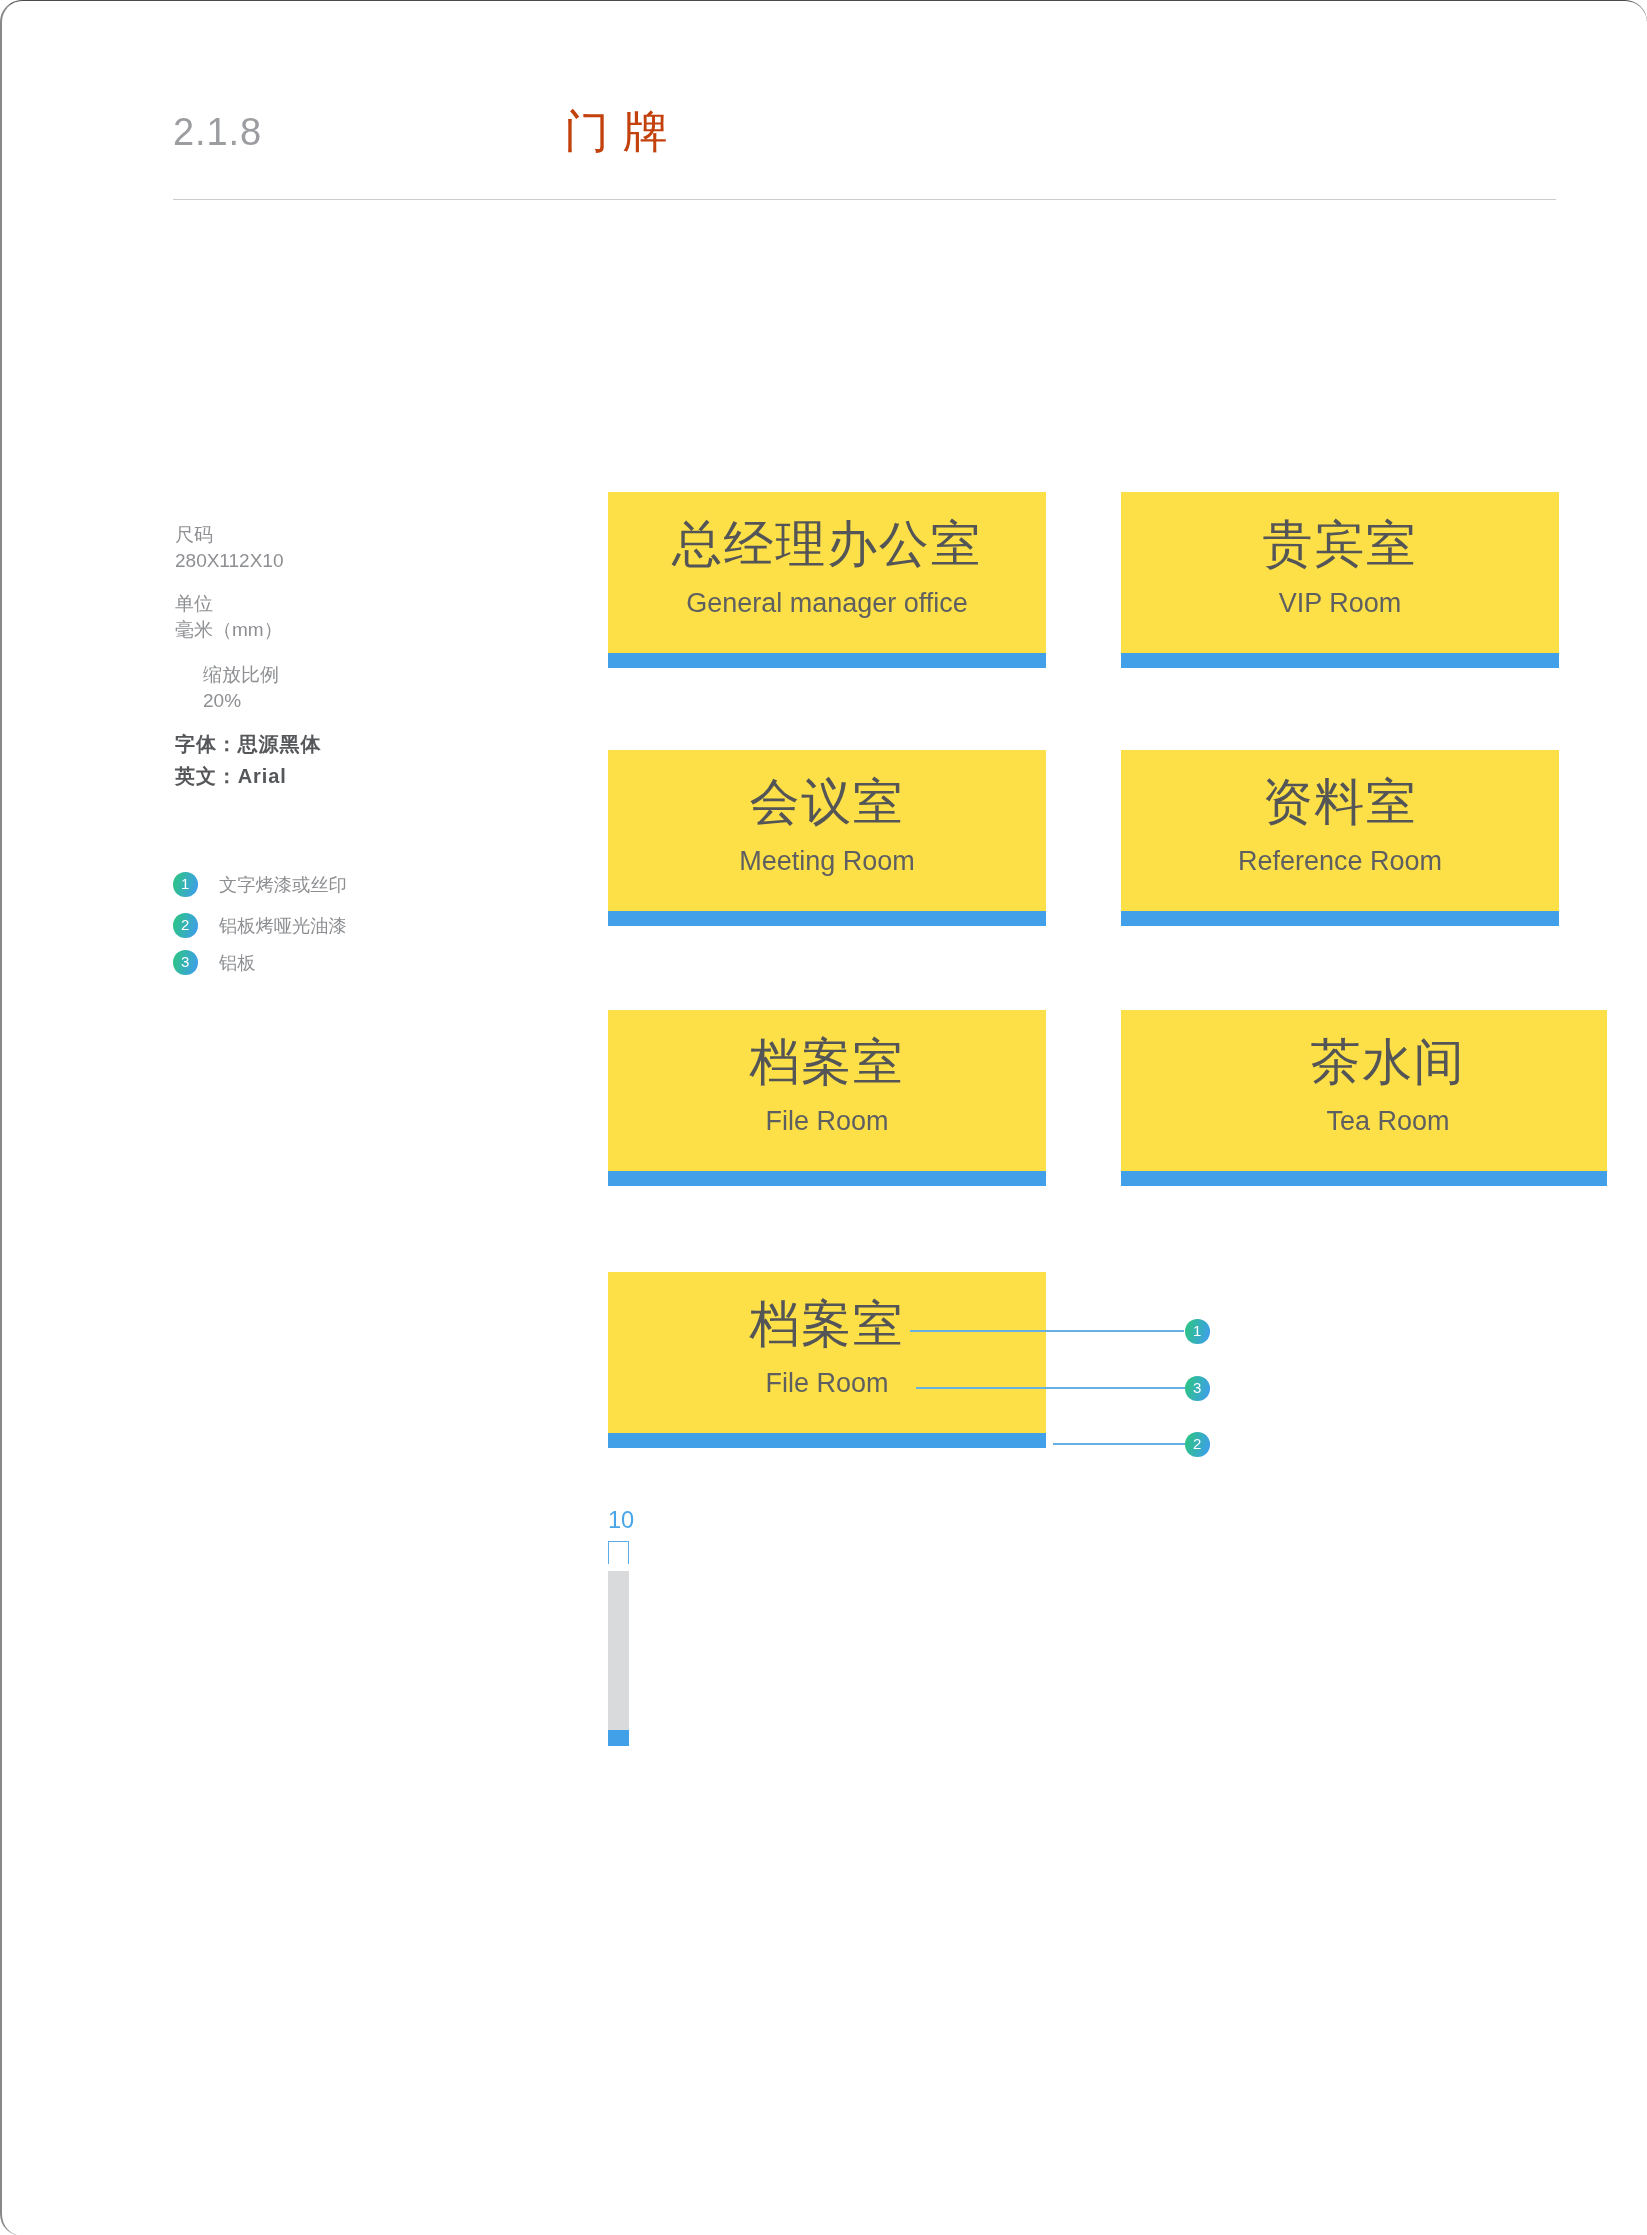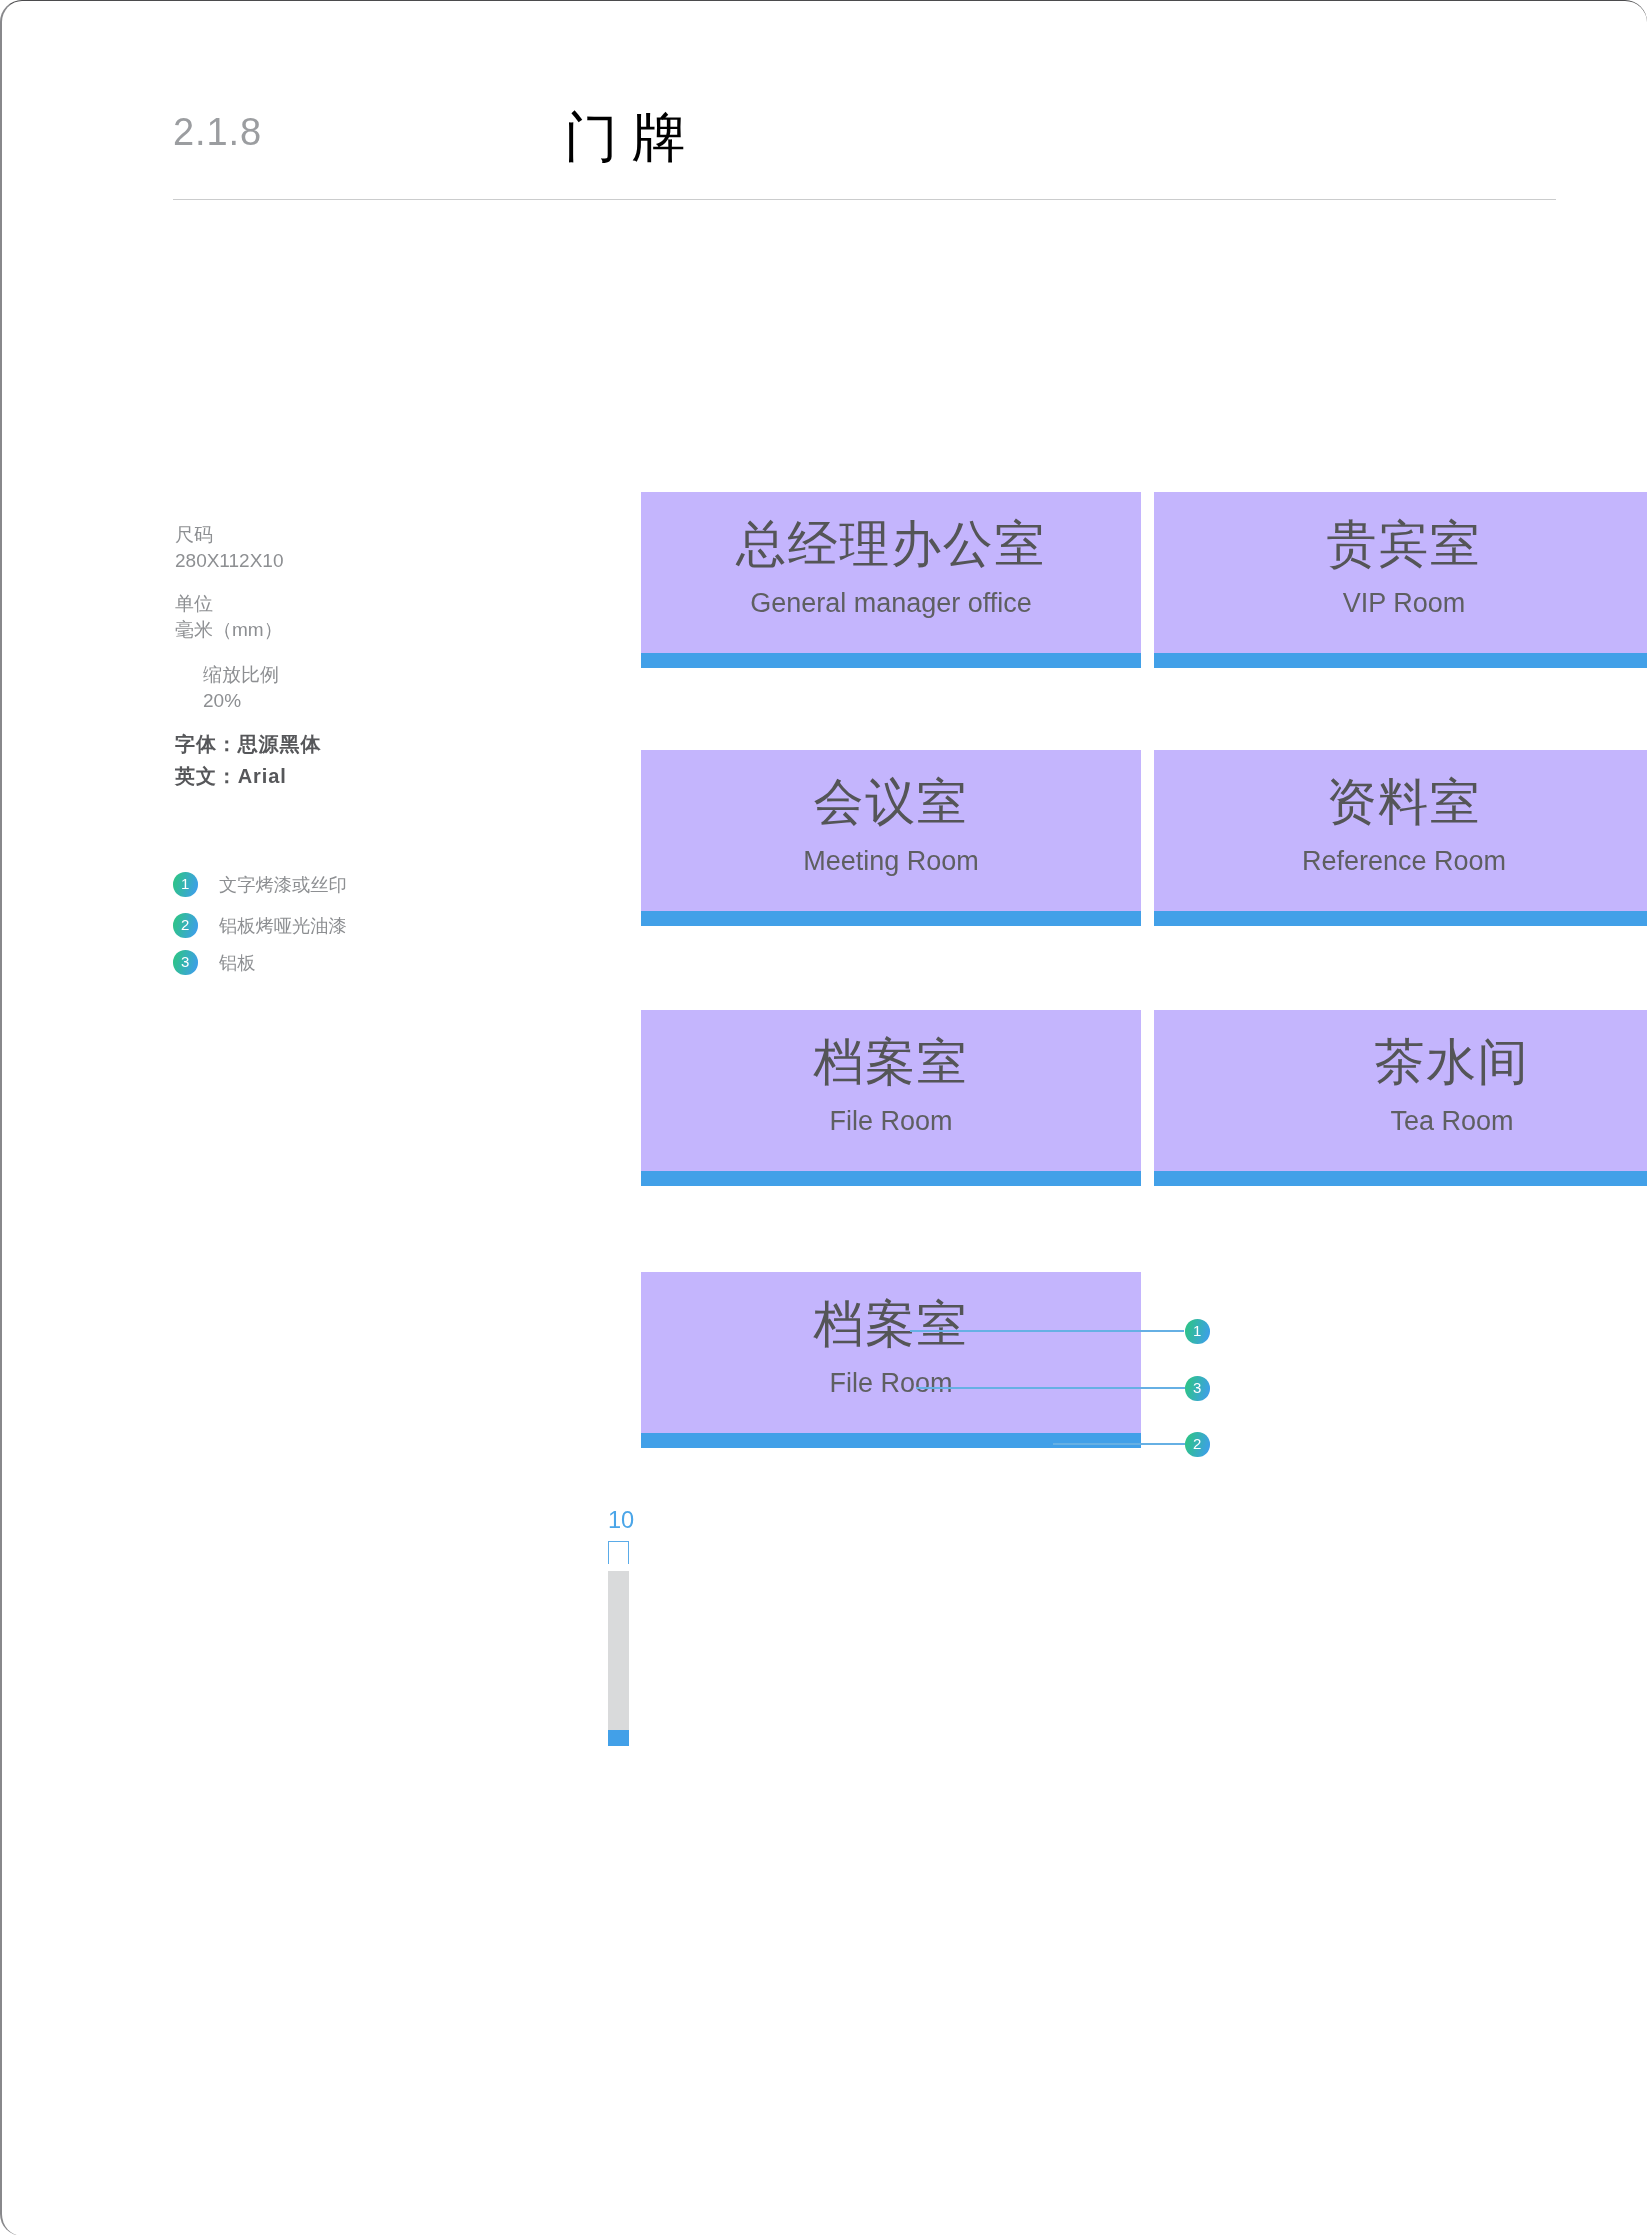--- a/index.html
+++ b/index.html
@@ -4,40 +4,40 @@
 <style>
   html,body { margin:0; padding:0; background:#ffffff; }
   .page {
     position:relative; width:1647px; height:2236px; background:#ffffff;
     font-family:Liberation Sans, sans-serif;
     border-top:1.7px solid #4b4b4d; border-left:2.6px solid #88888b;
     box-sizing:border-box; overflow:hidden;border-radius:22px;
   }
   
   .section-num { position:absolute; left:171px; top:110px; font-size:38px; color:#9b9da0; letter-spacing:0.9px; }
-  .page-title  { position:absolute; left:562px; top:101px; font-size:54px; color:#000000; letter-spacing:14px;text-align:right; }
+  .page-title  { position:absolute; left:562px; top:101px; font-size:45px; color:#c2410c; letter-spacing:14px;text-align:right; }
   .divider     { position:absolute; left:171px; top:198px; width:1383px; height:0.9px; background:#cbcccd; }
 
   
   .spec { position:absolute; left:173px; font-size:19px; color:#8d8f92; line-height:26px; }
   .spec .v { display:block; }
   .spec-bold { position:absolute; left:173px; font-size:20px; color:#56575a; font-weight:bold; letter-spacing:0.9px; }
 
   
   .legend-item { position:absolute; left:171px; height:24.5px; }
   .dot {
     width:24.5px; height:24.5px; border-radius:50%;
     background:linear-gradient(105deg,#2fc18e 15%,#3e9fe8 90%);
     color:#ffffff; font-size:15px; line-height:24.5px; text-align:center;
     display:inline-block; vertical-align:middle;
   }
   .legend-item .lbl { display:inline-block; vertical-align:middle; margin-left:17.5px; font-size:18.3px; color:#8d8f92; }
 
   
-  .sign { position:absolute; width:500px; height:176px; background:#c4b5fd;margin-left:33px; }
+  .sign { position:absolute; width:438px; height:176px; background:#fde047; }
   .sign .zh { text-align:center; font-size:50px; color:#545557; margin:0; padding-top:26px; line-height:52px; letter-spacing:1.7px; }
   .sign .en { text-align:center; font-size:27px; color:#5e5f61; margin:0; padding-top:19px; line-height:28px; }
   .sign .bar { position:absolute; left:0; bottom:0; width:100%; height:15px; background:#42a0e8; }
 
   
   .leader { position:absolute; height:1.7px; background:#66b0e4; }
   .marker {
     position:absolute; width:24.5px; height:24.5px; border-radius:50%;
     background:linear-gradient(105deg,#2fc18e 15%,#3e9fe8 90%);
     color:#ffffff; font-size:15px; line-height:24.5px; text-align:center;

